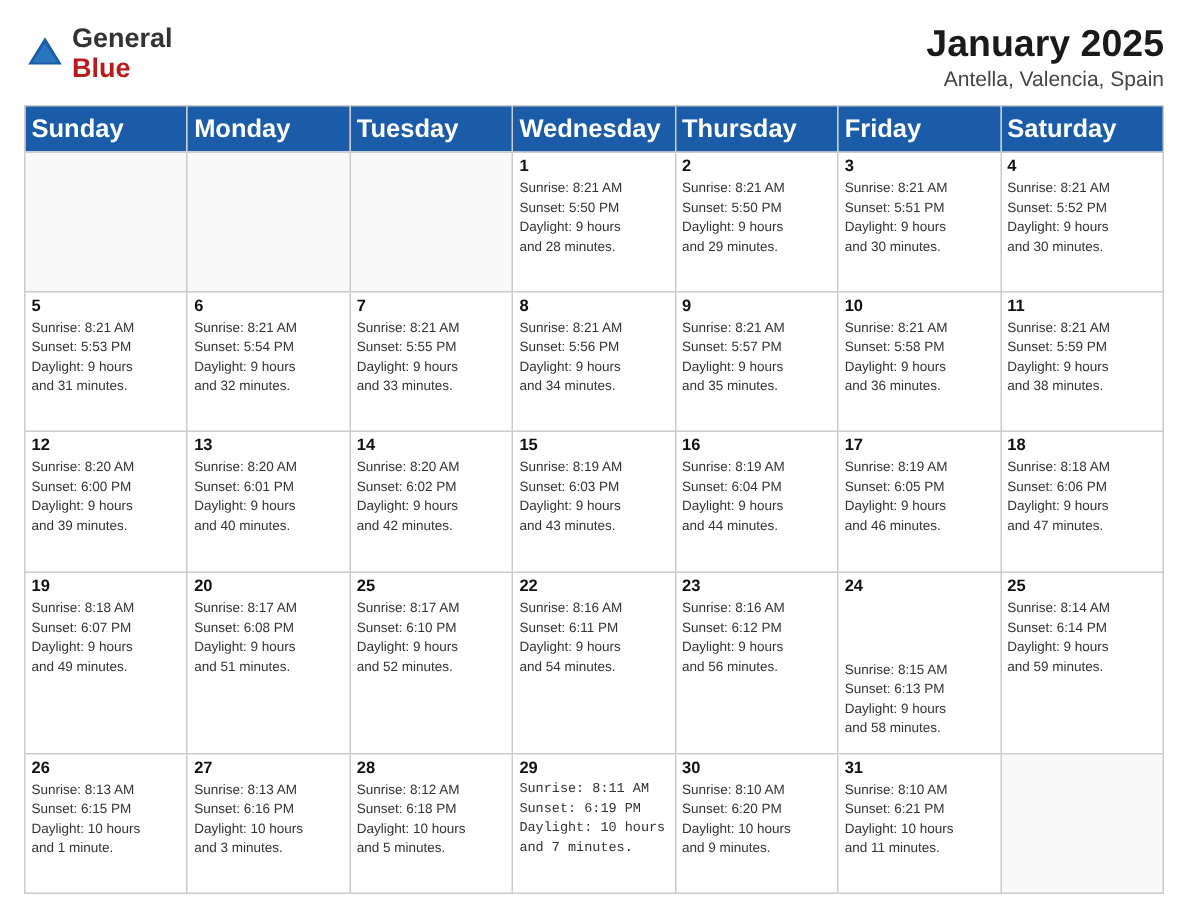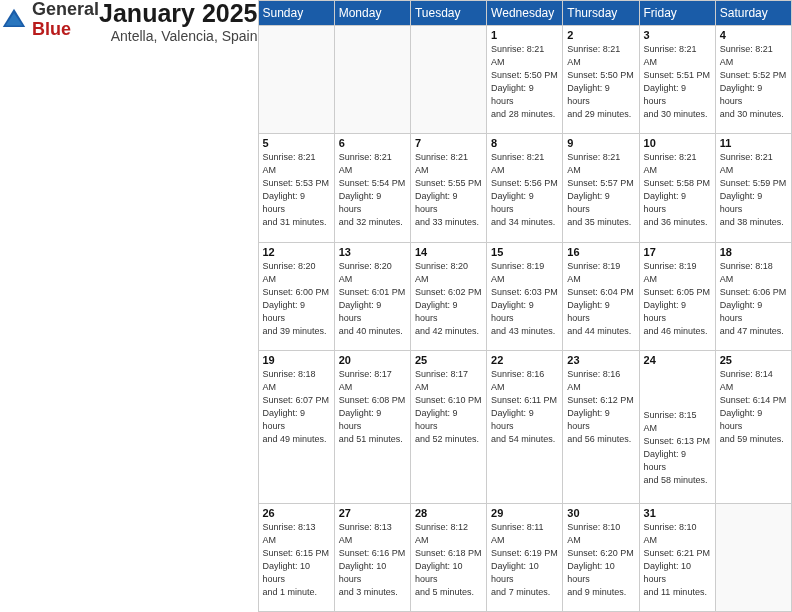--- a/index.html
+++ b/index.html
@@ -6,22 +6,23 @@
     body {
       width: 792px;
       height: 612px;
       font-family: Arial, sans-serif;
       background: #fff;
       overflow: hidden;
     }
     .page {
       width: 792px;
       height: 612px;
+      padding: 16px;
       display: flex;
-      flex-direction: row;
+      flex-direction: column;
     }
     .header {
       display: flex;
       justify-content: space-between;
       align-items: flex-start;
       margin-bottom: 10px;
     }
     .logo {
       display: flex;
       align-items: center;
@@ -52,22 +53,22 @@
       color: #444;
     }
     .calendar {
       width: 100%;
       border-collapse: collapse;
       flex: 1;
     }
     .calendar thead tr th {
       background: #1a5ca8;
       color: #fff;
-      font-size: 12px;
-      font-weight: normal;
+      font-size: 17px;
+      font-weight: bold;
       padding: 5px 4px;
       text-align: left;
       border: 1px solid #ccc;
     }
     .calendar tbody tr td {
       border: 1px solid #ccc;
       vertical-align: top;
       padding: 3px 4px;
       font-size: 9.5px;
       color: #333;
@@ -326,21 +327,21 @@
           </td>
           <td>
             <div class="day-number">28</div>
             <div class="day-info" style="white-space: pre-line;">Sunrise: 8:12 AM
 Sunset: 6:18 PM
 Daylight: 10 hours
 and 5 minutes.</div>
           </td>
           <td>
             <div class="day-number">29</div>
-            <div class="day-info" style="white-space: pre-line;">Sunrise: 8:11 AM
+            <div class="day-info" style="white-space: pre-line; font-family: Liberation Mono, monospace;">Sunrise: 8:11 AM
 Sunset: 6:19 PM
 Daylight: 10 hours
 and 7 minutes.</div>
           </td>
           <td>
             <div class="day-number">30</div>
             <div class="day-info" style="white-space: pre-line;">Sunrise: 8:10 AM
 Sunset: 6:20 PM
 Daylight: 10 hours
 and 9 minutes.</div>

